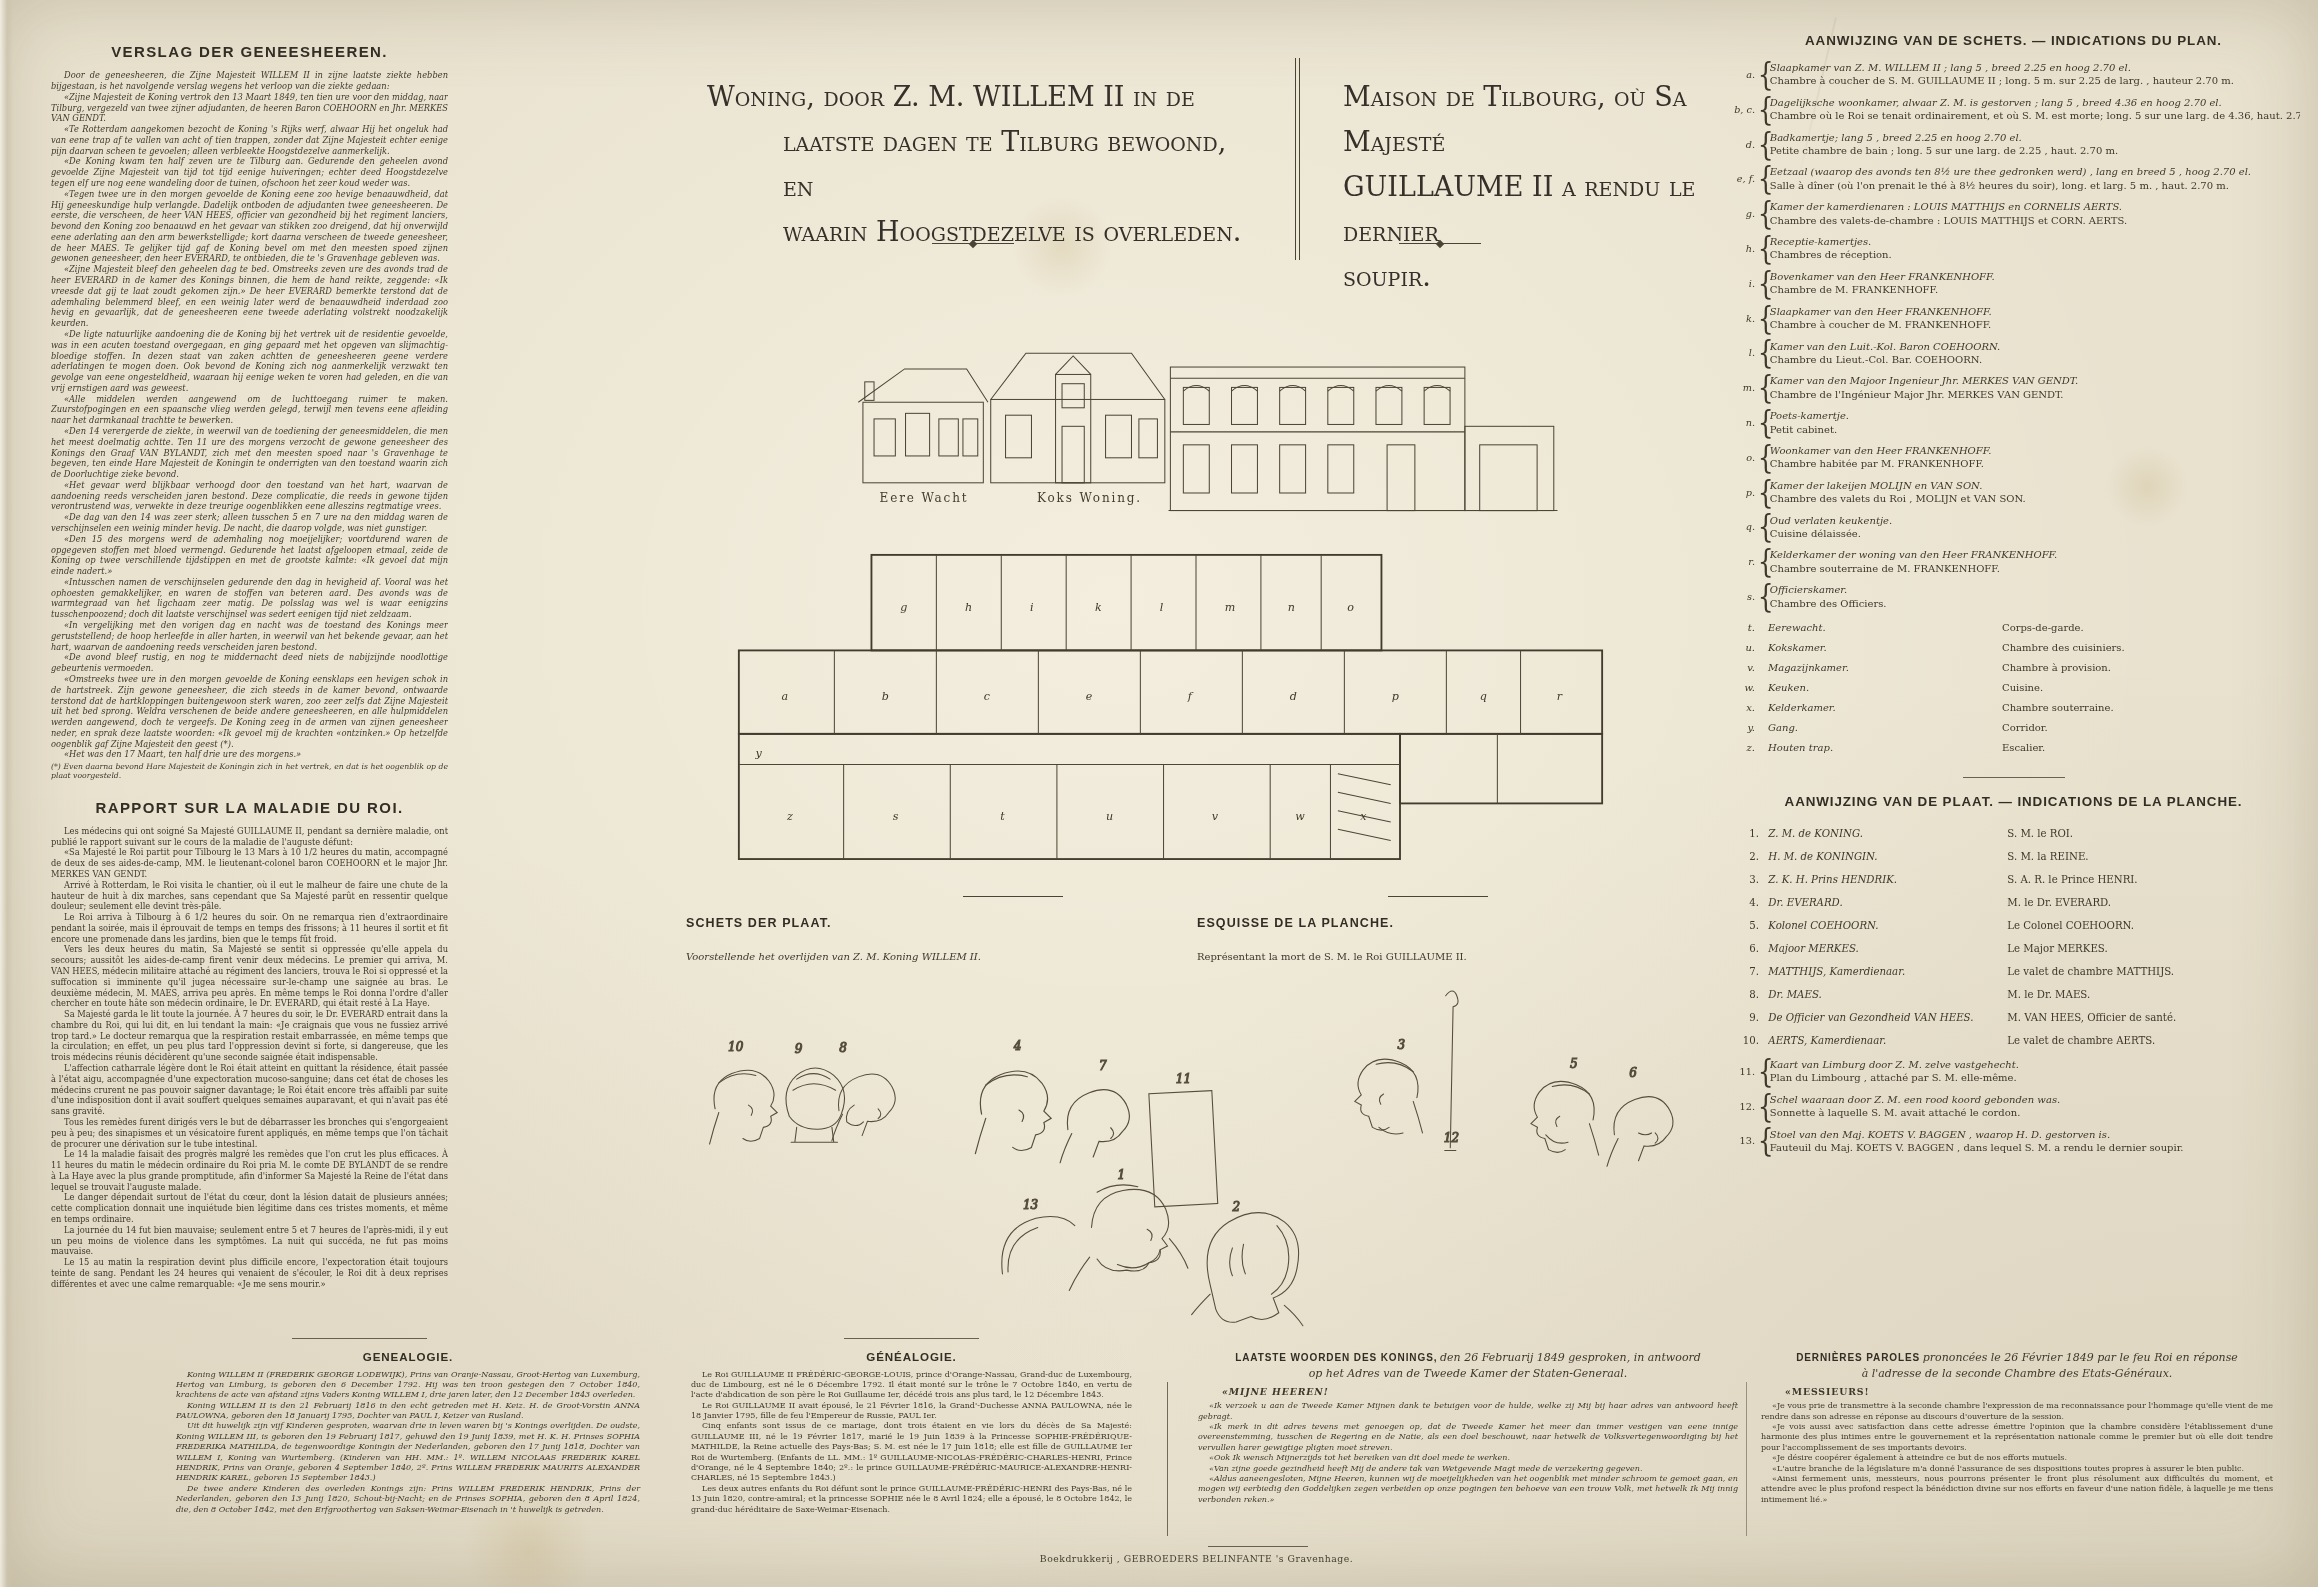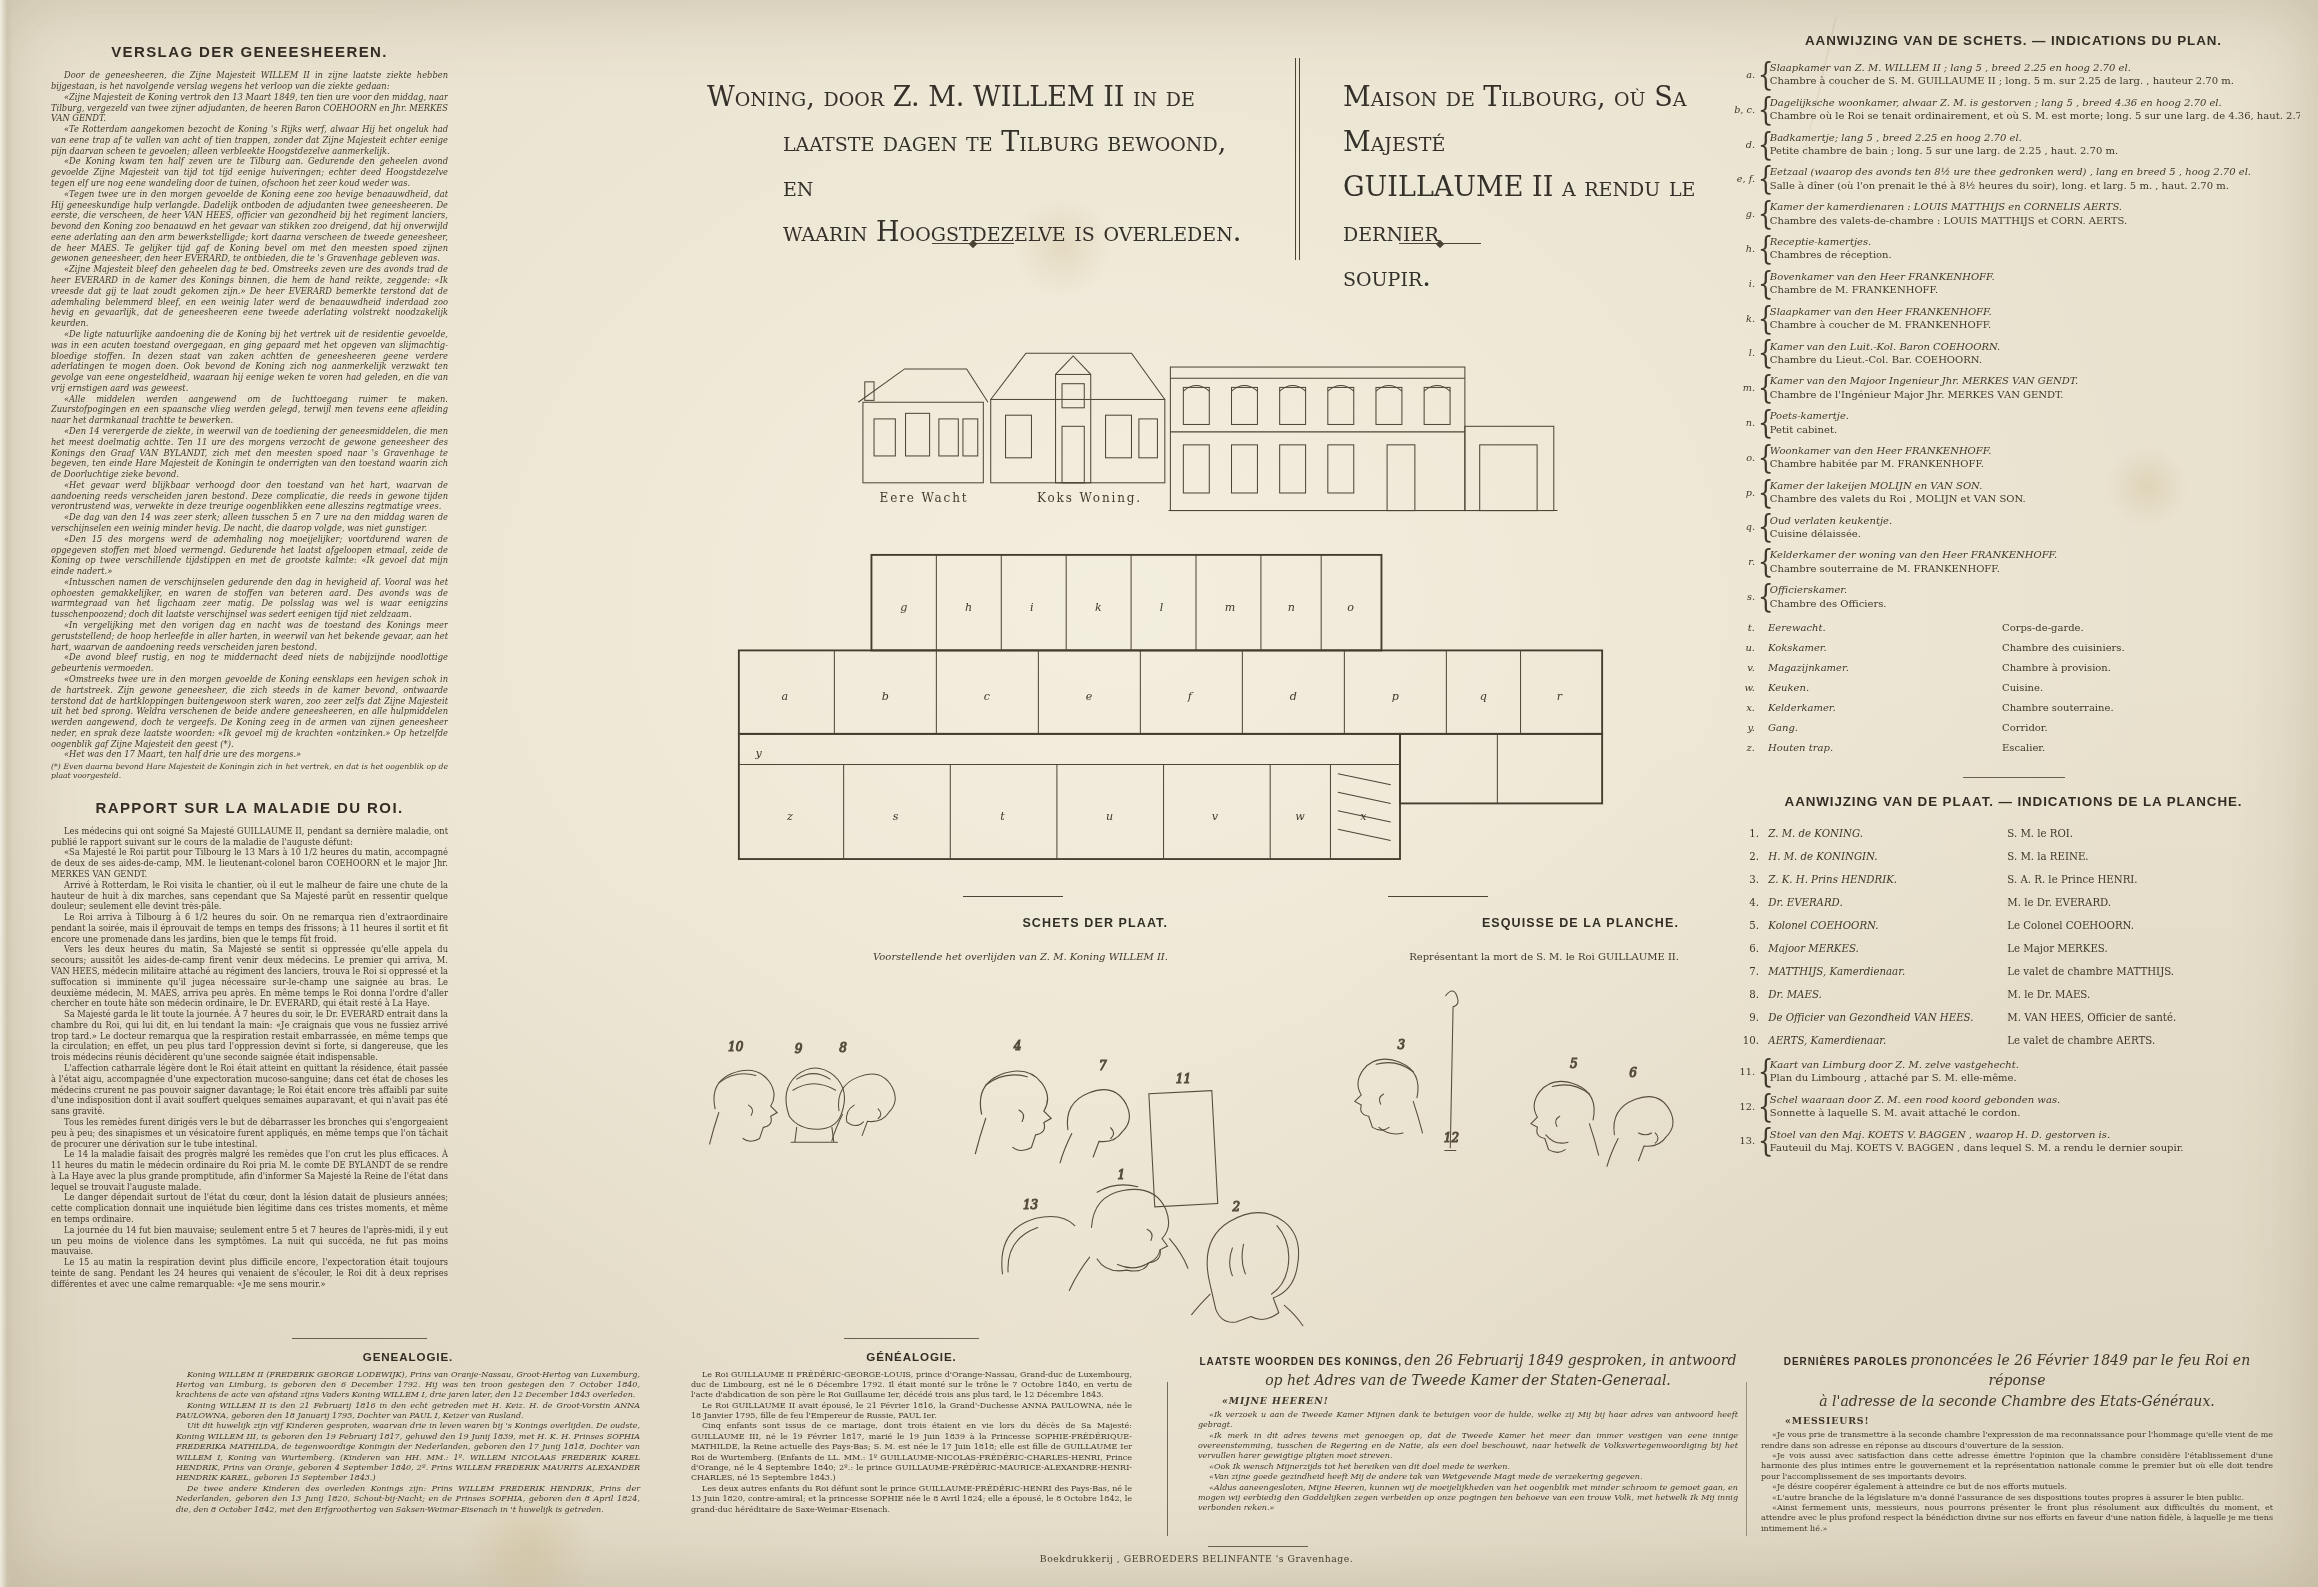--- a/index.html
+++ b/index.html
@@ -29,21 +29,21 @@
   .sigs{font-size:8.3px;font-weight:bold;text-align:left;line-height:1.7;padding-right:3.7px;font-family:"Liberation Sans",sans-serif;}
   .footnote{font-size:7.7px;font-style:italic;margin:1.9px 0 18.6px;text-align:justify;}
   
   .title{font-size:27px;line-height:45px;font-variant:small-caps;color:#36302a;}
   .title .l2,.title .l3{display:block;padding-left:76px;}
   .title .l1{display:block;}
   .vdiv{border-left:1.3px solid #4a4336;border-right:1.3px solid #4a4336;width:2.8px;}
   .orn{height:0;border-top:1.5px solid #4a4336;}
   .orn::after{content:"";position:absolute;left:50%;top:-3.2px;width:5.6px;height:5.6px;background:#4a4336;transform:translateX(-50%) rotate(45deg);}
   .caprule{height:0;border-top:1.3px solid #4a4336;}
-  .capblock{text-align:right;}
+  .capblock{text-align:left;}
   .cap-title{font-family:"Liberation Sans",sans-serif;font-weight:bold;font-size:12.5px;letter-spacing:1.1px;color:#332e25;}
   .cap-sub{font-size:10px;margin-top:21px;}
   .cap-sub.it{font-style:italic;}
   svg{overflow:visible;}
   .draw{stroke:#4d4536;fill:none;stroke-width:1.1;}
   .draw2{stroke:#433c2e;fill:none;stroke-width:2;}
   .planletter{font-style:italic;font-size:12px;fill:#3e382c;font-family:"DejaVu Serif",serif;}
   .elevlabel{font-size:13px;letter-spacing:2px;fill:#453e30;font-family:"DejaVu Serif",serif;}
   .sknum{font-style:italic;font-size:13px;fill:#453e30;font-family:"DejaVu Serif",serif;}
   .sk{stroke:#564d3d;fill:none;stroke-width:1.15;stroke-linecap:round;}
@@ -65,21 +65,21 @@
   .prow .pnl{width:239px;font-style:italic;flex:none;white-space:nowrap;overflow:hidden;}
   .prow .pfr{flex:1;white-space:nowrap;overflow:hidden;}
   .rule{height:0;border-top:1.1px solid rgba(62,55,40,.75);}
   
   .bcol{top:1350px;}
   .bhead{font-family:"Liberation Sans",sans-serif;font-weight:bold;font-size:11.6px;letter-spacing:0.9px;text-align:center;color:#332e25;margin-bottom:6.5px;}
   .bcol p{font-size:8px;line-height:1.3;text-align:justify;margin:0;text-indent:11px;}
   .bcol.italic p{font-style:italic;}
   .bheadline{font-size:8.3px;text-align:center;line-height:1.45;margin-bottom:3.7px;}
   .bheadline .bb{font-family:"Liberation Sans",sans-serif;font-weight:bold;font-size:10px;letter-spacing:0.9px;color:#332e25;}
-  .bheadline .bi{font-style:italic;font-size:14px;}
+  .bheadline .bi{font-style:italic;font-size:11px;}
   .salute{font-style:italic;font-size:9.3px;letter-spacing:0.9px;padding-left:24px;margin:4.6px 0 3.7px;font-weight:bold;}
   .imprint{font-size:9.3px;text-align:center;letter-spacing:0.5px;color:#45402f;}
 </style>
 </head>
 <body>
 
 <div class="sheet">
   <div class="edge"></div>
   <div class="crack"></div>
   <div class="stain" style="left:1011px;top:195px;width:102px;height:102px;"></div>

